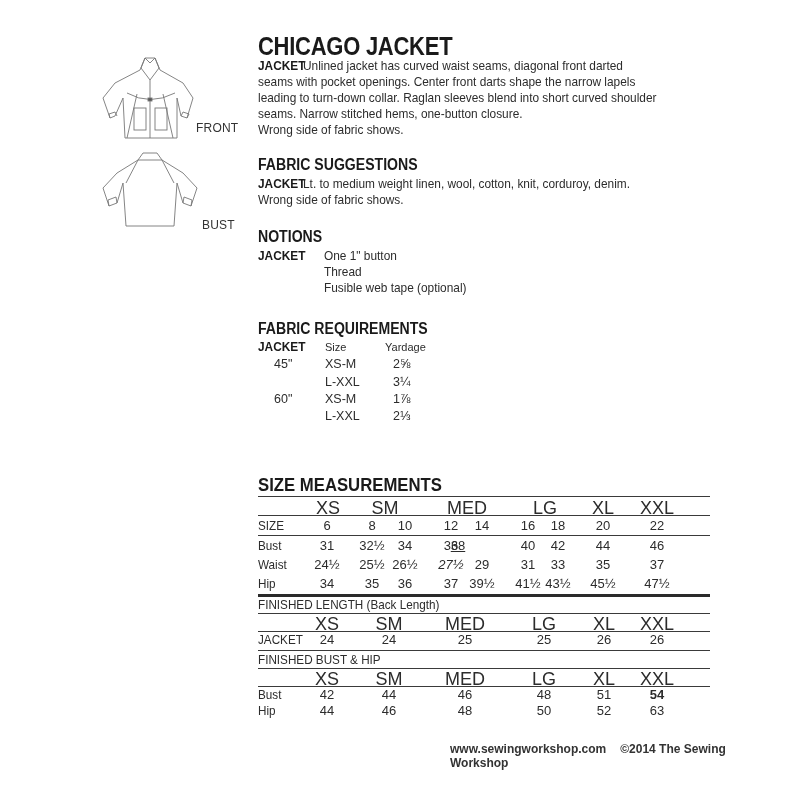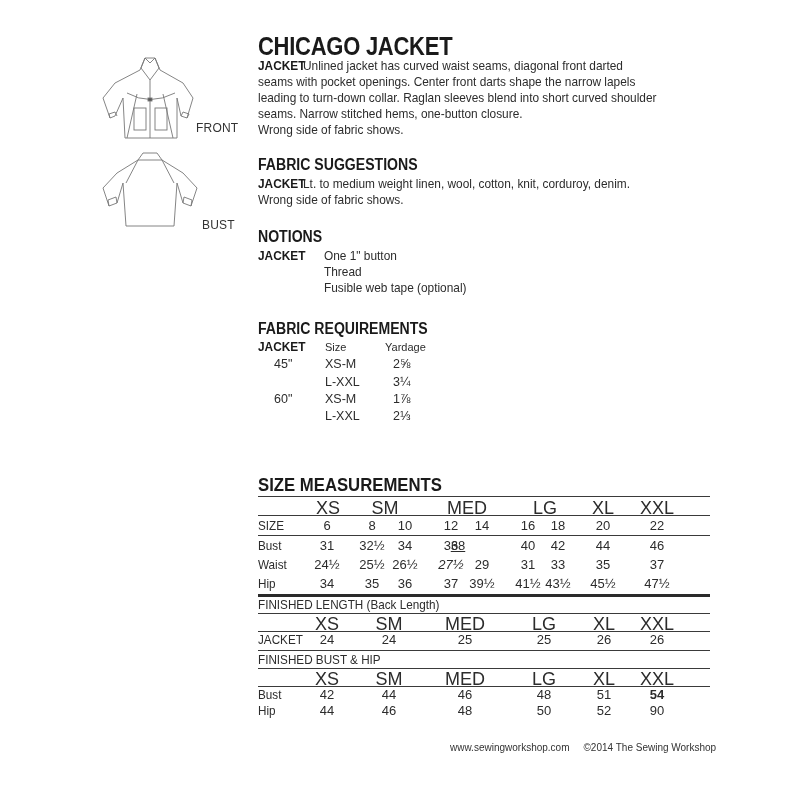--- a/index.html
+++ b/index.html
@@ -15,21 +15,21 @@
   .tab { display:inline-block; width:50px; }
   .notion-lbl { left:258px; top:248px; font-size:13.2px; font-weight:bold; transform:scaleX(0.9); transform-origin:left top; color:#1a1a1a; }
   .notion-items { left:324px; top:248px; font-size:13.2px; line-height:16px; transform:scaleX(0.9); transform-origin:left top; color:#2c2c2c; }
   .fr-grid { font-size:12.5px; color:#2c2c2c; }
   .sm-title { left:258px; top:474px; font-size:19px; font-weight:bold; color:#1a1a1a; transform:scaleX(0.88); transform-origin:left top; }
   .hline { position:absolute; left:258px; width:452px; height:1px; background:#3a3a3a; }
   .hline.thick { height:3px; background:#2a2a2a; }
   .cell { position:absolute; font-size:13px; color:#2c2c2c; transform:translateX(-50%); white-space:nowrap; }
   .rowlbl { position:absolute; left:258px; font-size:13px; color:#2c2c2c; transform:scaleX(0.9); transform-origin:left top; white-space:nowrap; }
   .hdr { font-size:18px; }
-  .footer { left:450px; top:742px; font-size:10px; color:#333; }
+  .footer { left:450px; top:742px; font-size:12px; color:#333;font-weight:bold; }
   .footer span { margin-right:14px; }
 </style>
 </head>
 <body>
 
 <div class="abs illus">
   <svg width="150" height="200" viewBox="0 0 150 200">
     <g fill="none" stroke="#777" stroke-width="0.9">
 
       <path d="M50,20 L45,32 L20,45 L8,60 L15,80 L20,78 L28,60 L30,100 L82,100 L82,60 L86,78 L92,80 L98,60 L88,45 L65,32 L60,20 Z"></path>
@@ -200,18 +200,18 @@
   <div class="cell" style="left:544px; top:687px;">48</div>
   <div class="cell" style="left:604px; top:687px;">51</div>
   <div class="cell" style="left:657px; top:687px;font-weight:bold;">54</div>
 
   <div class="rowlbl" style="top:703px;">Hip</div>
   <div class="cell" style="left:327px; top:703px;">44</div>
   <div class="cell" style="left:389px; top:703px;">46</div>
   <div class="cell" style="left:465px; top:703px;">48</div>
   <div class="cell" style="left:544px; top:703px;">50</div>
   <div class="cell" style="left:604px; top:703px;">52</div>
-  <div class="cell" style="left:657px; top:703px;">90</div>
+  <div class="cell" style="left:657px; top:703px;">63</div>
 </div>
 
 <div class="abs footer">
   <span>www.sewingworkshop.com</span><span>©2014 The Sewing Workshop</span>
 </div>
 
 </body></html>

